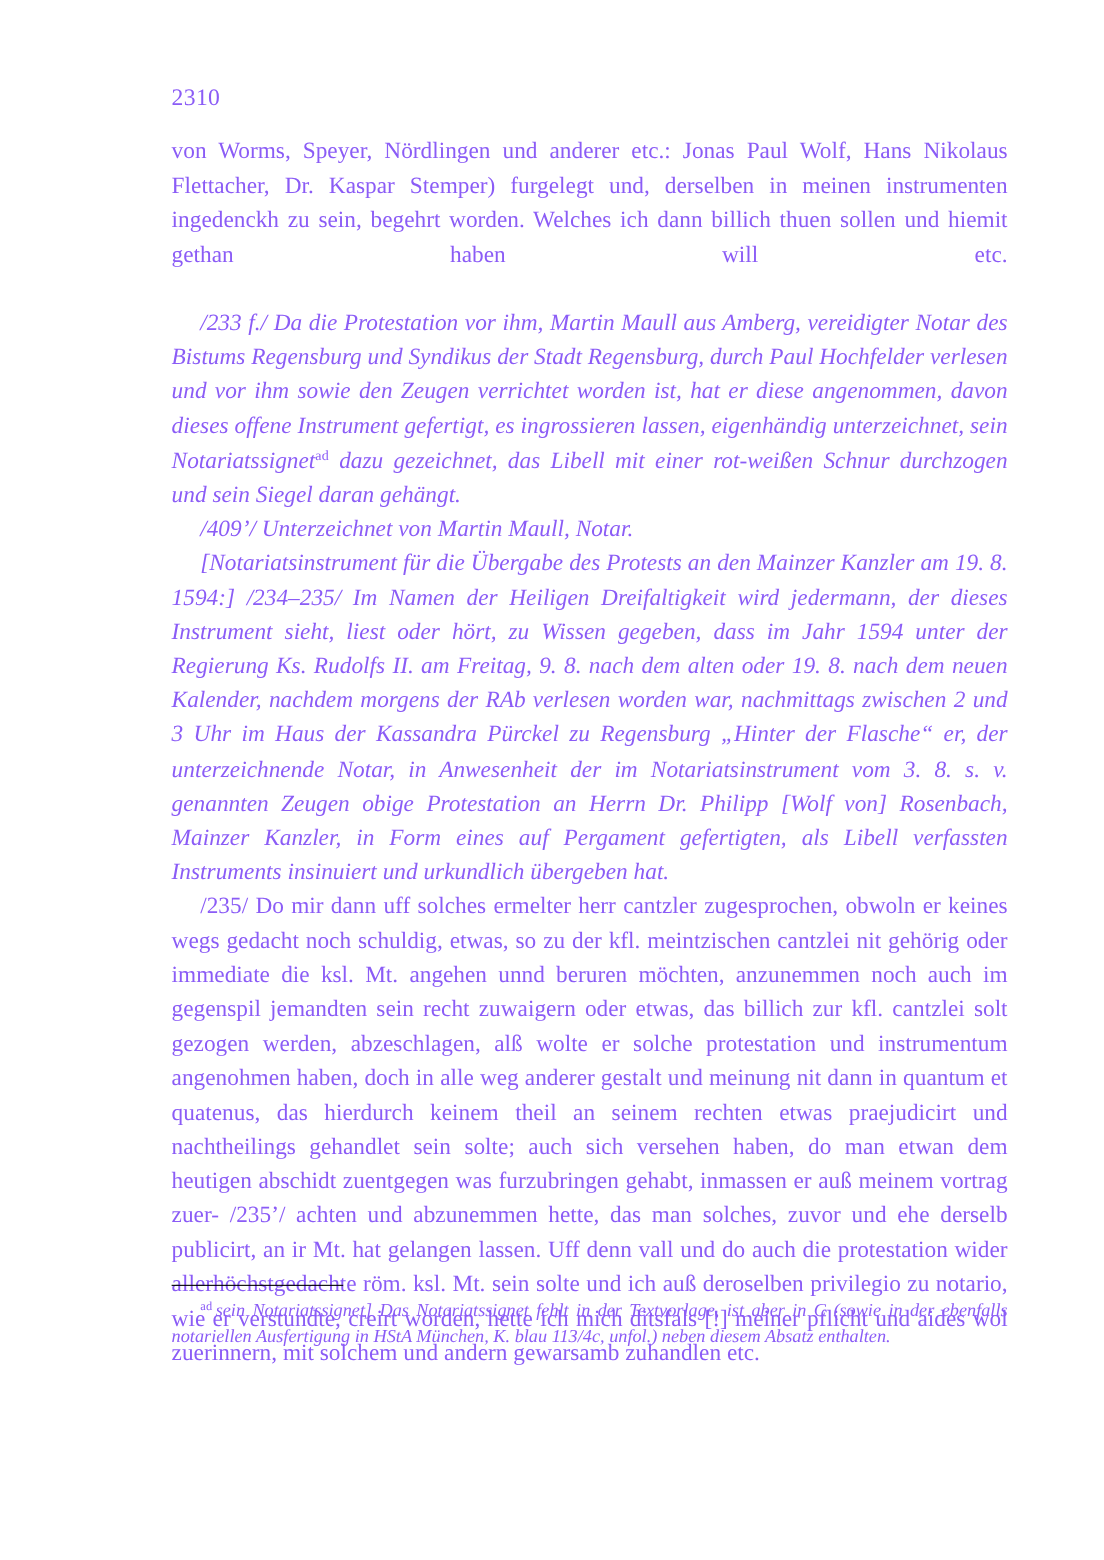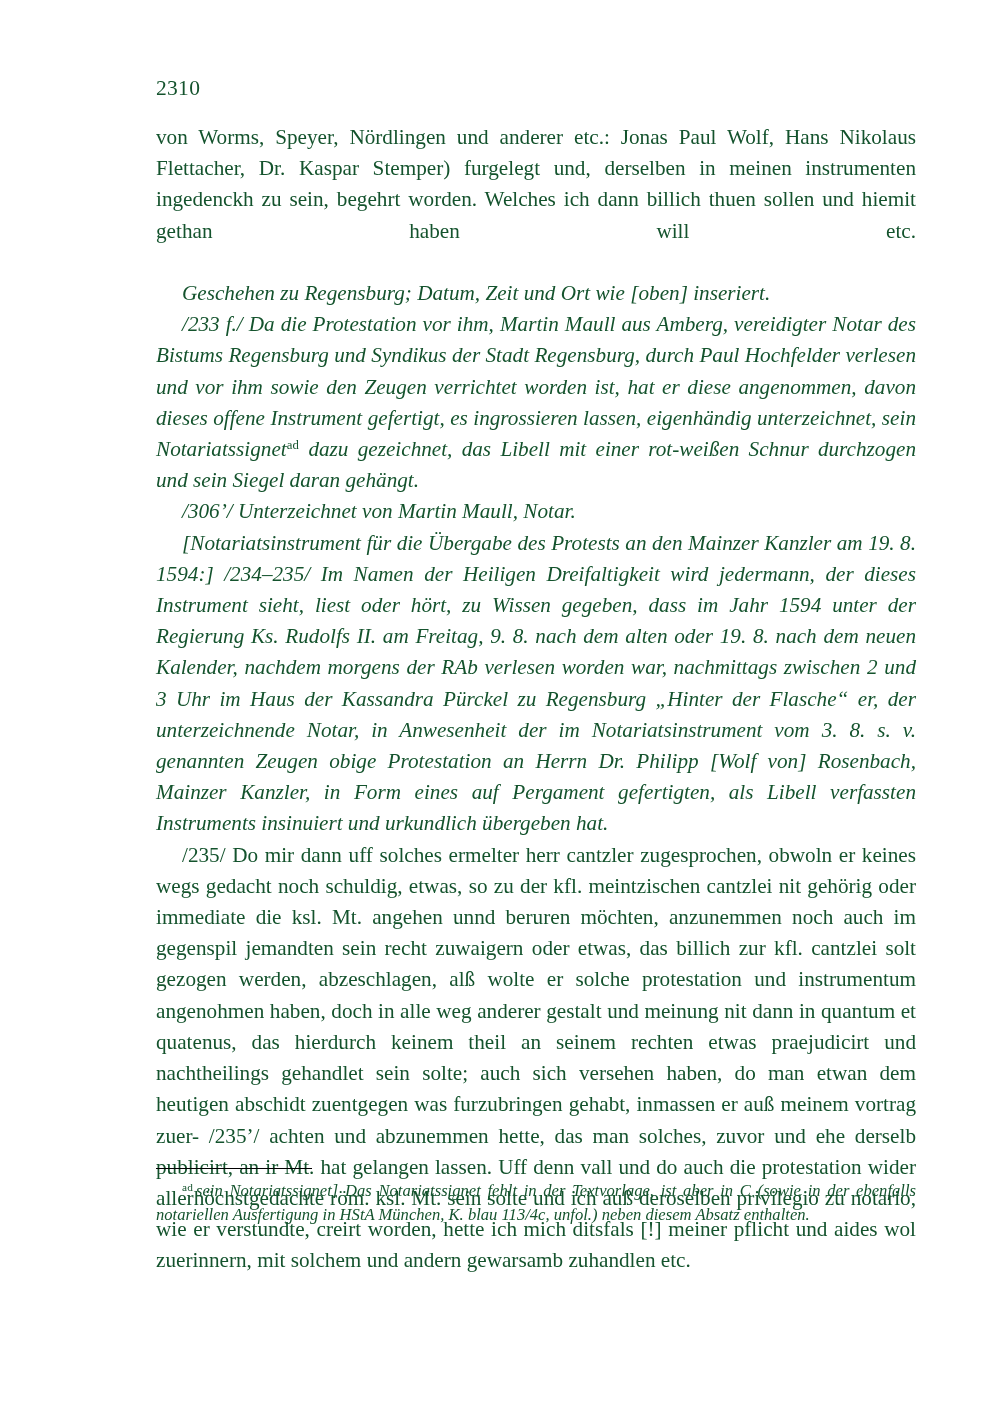--- a/index.html
+++ b/index.html
@@ -7,21 +7,21 @@
     margin: 0;
     padding: 0;
     background: #ffffff;
   }
   .page {
     position: relative;
     width: 1004px;
     height: 1418px;
     background: #ffffff;
     font-family: "Liberation Serif", "DejaVu Serif", serif;
-    color: #14532d;
+    color: #8b5cf6;
     overflow: hidden;
   }
 
   
   .runhead {
     position: absolute;
     left: 156px;
     top: 76px;
     width: 760px;
     height: 26px;
@@ -132,30 +132,27 @@
   <div class="runhead">
     <span class="folio">2310</span>
   </div>
 
   <div class="textblock">
 
     <p class="para">
       <span class="it-run">von Worms, Speyer, Nördlingen </span><span class="rom-run">und anderer etc</span><span class="it-run">.: Jonas Paul Wolf, Hans Nikolaus Flettacher, Dr. Kaspar Stemper</span><span class="rom-run nostretch">) furgelegt und, derselben in meinen instrumenten ingedenckh zu sein, begehrt worden. Welches ich dann billich thuen sollen und hiemit gethan haben will etc.</span>
     </p>
 
-    <p class="para it indent nostretch">
-      <span class="it-run">Geschehen zu Regensburg; Datum, Zeit und Ort wie [oben] inseriert.</span>
-    </p>
 
     <p class="para it indent nostretch">
       <span class="it-run">/233 f./ Da die Protestation vor ihm, Martin Maull aus Amberg, vereidigter Notar des Bistums Regensburg und Syndikus der Stadt Regensburg, durch Paul Hochfelder verlesen und vor ihm sowie den Zeugen verrichtet worden ist, hat er diese angenommen, davon dieses offene Instrument gefertigt, es ingrossieren lassen, eigenhändig unterzeichnet, sein Notariatssignet</span><sup class="fnmark">ad</sup><span class="it-run"> dazu gezeichnet, das Libell mit einer rot-weißen Schnur durchzogen und sein Siegel daran gehängt.</span>
     </p>
 
     <p class="para it indent nostretch">
-      <span class="it-run">/306’/ Unterzeichnet von Martin Maull, Notar.</span>
+      <span class="it-run">/409’/ Unterzeichnet von Martin Maull, Notar.</span>
     </p>
 
     <p class="para it indent nostretch">
       <span class="it-run">[Notariatsinstrument für die Übergabe des Protests an den Mainzer Kanzler am 19. 8. 1594:] /234–235/ Im Namen der Heiligen Dreifaltigkeit wird jedermann, der dieses Instrument sieht, liest oder hört, zu Wissen gegeben, dass im Jahr 1594 unter der Regierung Ks. Rudolfs II. am Freitag, 9. 8. nach dem alten oder 19. 8. nach dem neuen Kalender, nachdem morgens der RAb verlesen worden war, nachmittags zwischen 2 und 3 Uhr im Haus der Kassandra Pürckel zu Regensburg „Hinter der Flasche“ er, der unterzeichnende Notar, in Anwesenheit der im Notariatsinstrument vom 3. 8. s. v. genannten Zeugen obige Protestation an Herrn Dr. Philipp [Wolf von] Rosenbach, Mainzer Kanzler, in Form eines auf Pergament gefertigten, als Libell verfassten Instruments insinuiert und urkundlich übergeben hat.</span>
     </p>
 
     <p class="para indent nostretch">
       <span class="it-run">/235/ </span><span class="rom-run">Do mir dann uff solches ermelter herr cantzler zugesprochen, obwoln er keines wegs gedacht noch schuldig, etwas, so zu der kfl. meintzischen cantzlei nit gehörig oder immediate die ksl. Mt. angehen unnd beruren möchten, anzunemmen noch auch im gegenspil jemandten sein recht zuwaigern oder etwas, das billich zur kfl. cantzlei solt gezogen werden, abzeschlagen, alß wolte er solche protestation und instrumentum angenohmen haben, doch in alle weg anderer gestalt und meinung nit dann in quantum et quatenus, das hierdurch keinem theil an seinem rechten etwas praejudicirt und nachtheilings gehandlet sein solte; auch sich versehen haben, do man etwan dem heutigen abschidt zuentgegen was furzubringen gehabt, inmassen er auß meinem vortrag zuer- </span><span class="it-run">/235’/</span><span class="rom-run"> achten und abzunemmen hette, das man solches, zuvor und ehe derselb publicirt, an ir Mt. hat gelangen lassen. Uff denn vall und do auch die protestation wider allerhöchstgedachte röm. ksl. Mt. sein solte und ich auß deroselben privilegio zu notario, wie er verstundte, creirt worden, hette ich mich ditsfals </span><span class="it-run">[!]</span><span class="rom-run"> meiner pflicht und aides wol zuerinnern, mit solchem und andern gewarsamb zuhandlen etc.</span>
     </p>
 

